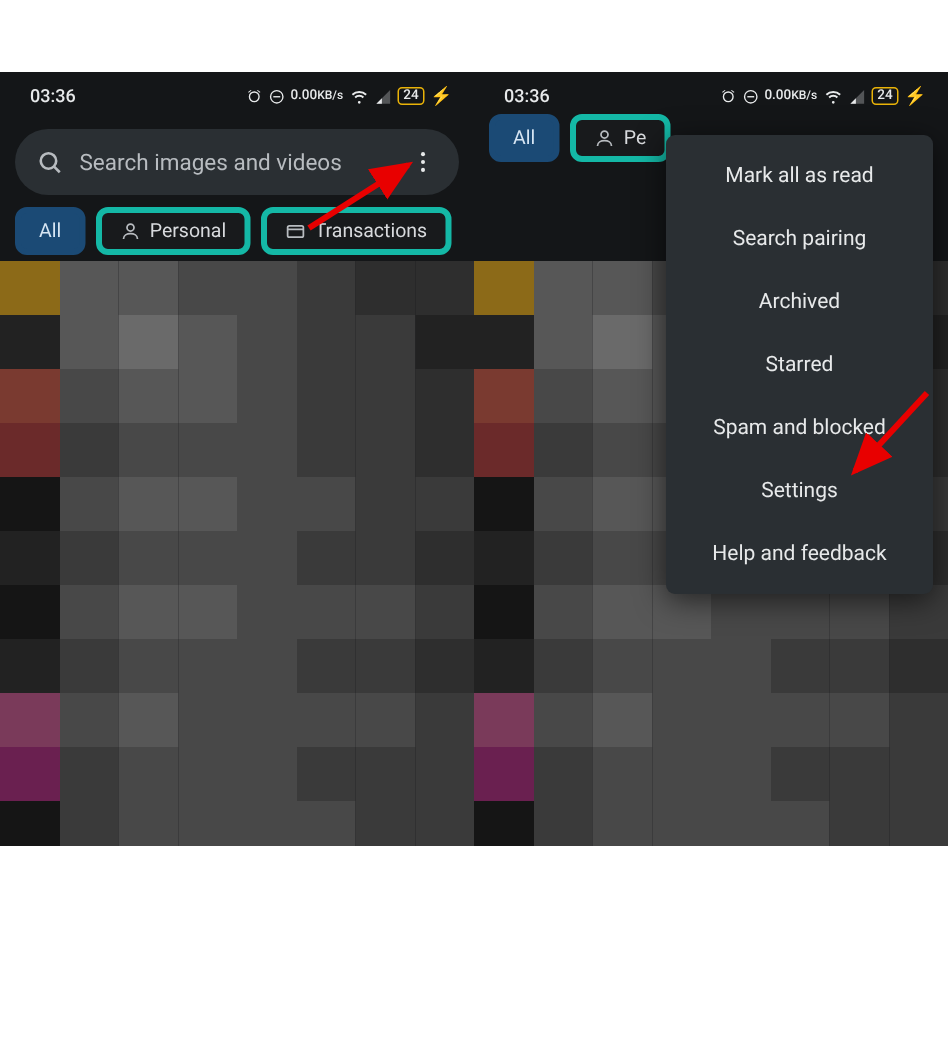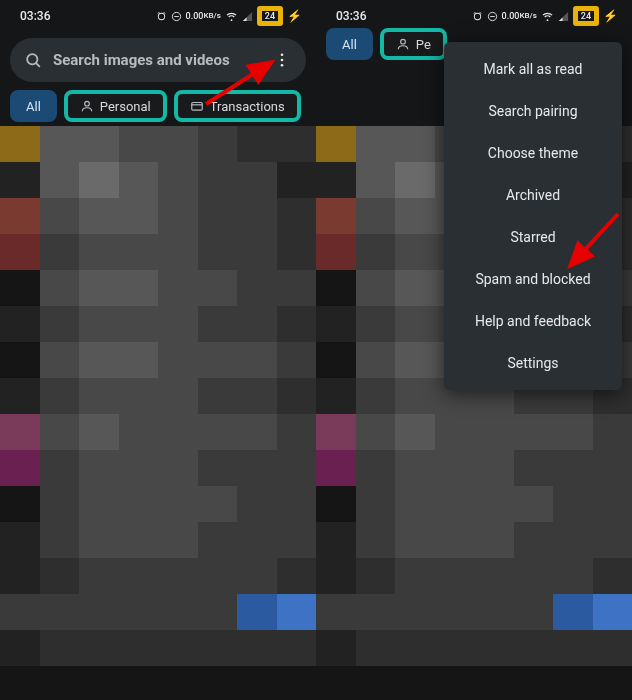--- a/index.html
+++ b/index.html
@@ -6,45 +6,46 @@
   body {
     width: 632px;
     height: 700px;
     background: #fff;
     display: flex;
     font-family: Roboto, Arial, sans-serif;
     overflow: hidden;
   }
   .panel {
     width: 316px;
-    height: 700px;
+    height: 516px;
     background: #141618;
     position: relative;
     overflow: hidden;
+    margin-top: 48px;
   }
 
   
   .status-bar {
     height: 28px;
     padding: 6px 14px 2px 20px;
     display: flex;
     justify-content: space-between;
     align-items: center;
     color: #e7e9ea;
     font-size: 12px;
     font-weight: 500;
     position: relative;
     z-index: 5;
   }
   .status-right { display:flex; align-items:center; gap:4px; }
   .status-right svg { color:#e7e9ea; }
   .status-kbs { font-size:8px; line-height:8px; display:flex; flex-direction:row; align-items:center; }
   .status-kbs .n { font-size:9px; }
   .bat {
-    border:5px solid #eab308; border-radius:3px;
+    border:1px solid #eab308; border-radius:3px;
     font-size:9px; padding:0 3px; display:inline-flex; align-items:center;
   }
 
   
   .search-bar {
     margin: 10px 10px 8px 10px;
     height: 44px;
     background: #2a2f33;
     border-radius: 22px;
     display: flex;
@@ -54,21 +55,20 @@
     position: relative;
     z-index: 5;
   }
   .search-bar .ph {
     flex: 1;
     font-size: 15px;
     margin-left: 10px;
     color: #b8bcc0;
     white-space: nowrap;
     overflow: hidden;
-    font-weight: bold;
   }
   .more-btn {
     width: 36px; height: 36px; border-radius: 50%;
     display:flex; align-items:center; justify-content:center;
     color:#e7e9ea;
     cursor:pointer;
   }
 
   
   .chips {
@@ -525,26 +525,25 @@
       <div class="c-d0"></div>
       <div class="c-d0"></div>
       <div class="c-d0"></div>
       <div class="c-d0"></div>
       <div class="c-d0"></div>
   </div>
 
   <div class="menu">
     <div class="menu-item">Mark all as read</div>
     <div class="menu-item">Search pairing</div>
-    <div class="menu-item">Choose theme</div>
     <div class="menu-item">Archived</div>
     <div class="menu-item">Starred</div>
     <div class="menu-item">Spam and blocked</div>
+    <div class="menu-item">Settings</div>
     <div class="menu-item">Help and feedback</div>
-    <div class="menu-item">Settings</div>
   </div>
 
   <svg class="arrow" style="top:204px; right:6px;" width="70" height="80" viewBox="0 0 70 80">
     <defs>
         <marker id="ah2" markerWidth="8" markerHeight="8" refX="6" refY="3" orient="auto">
           <path d="M0,0 L7,3 L0,6 z" fill="#e80000"></path>
         </marker>
       </defs>
     <line x1="62" y1="10" x2="14" y2="62" stroke="#e80000" stroke-width="4" marker-end="url(#ah2)"></line>
   </svg>

